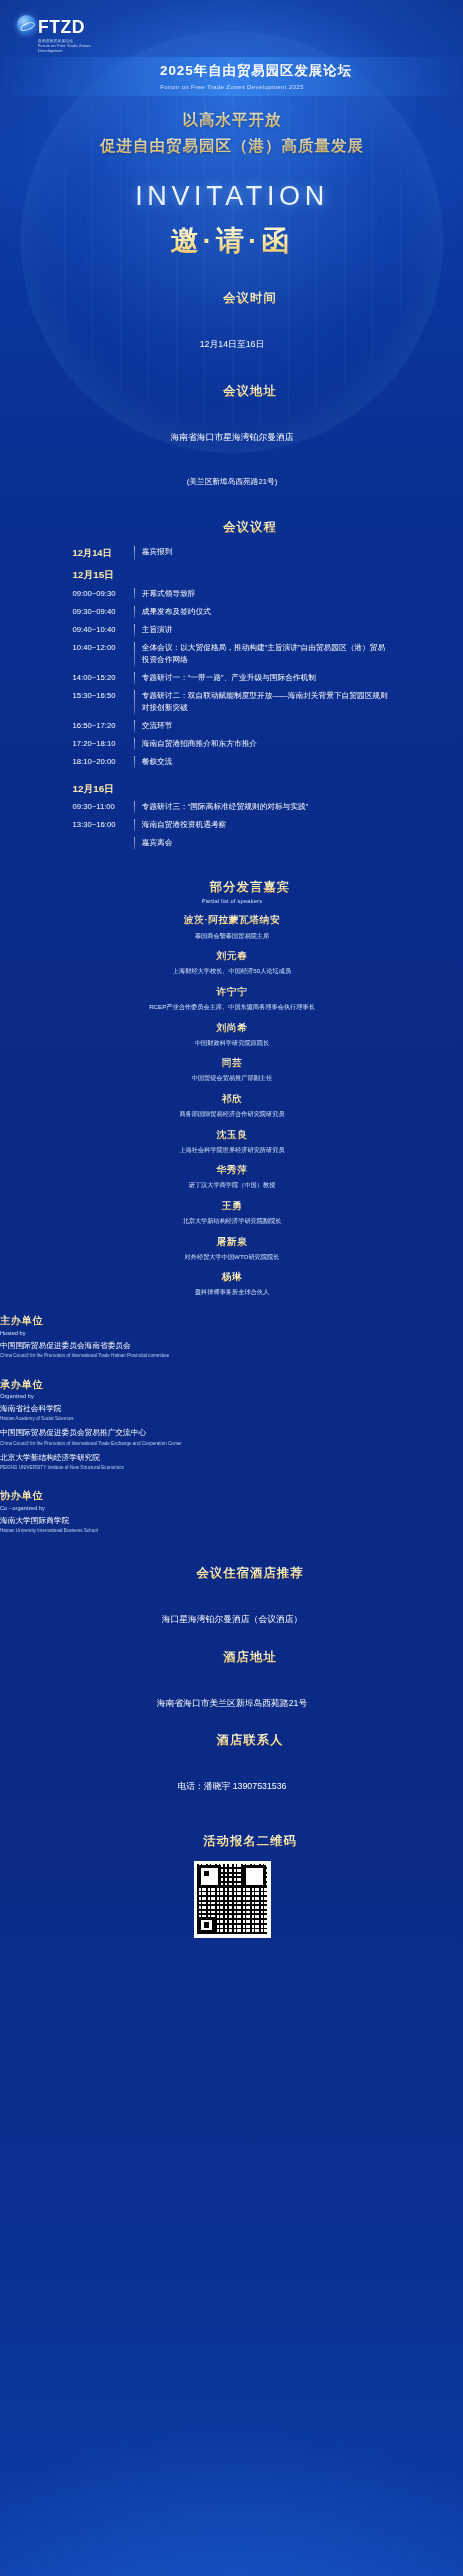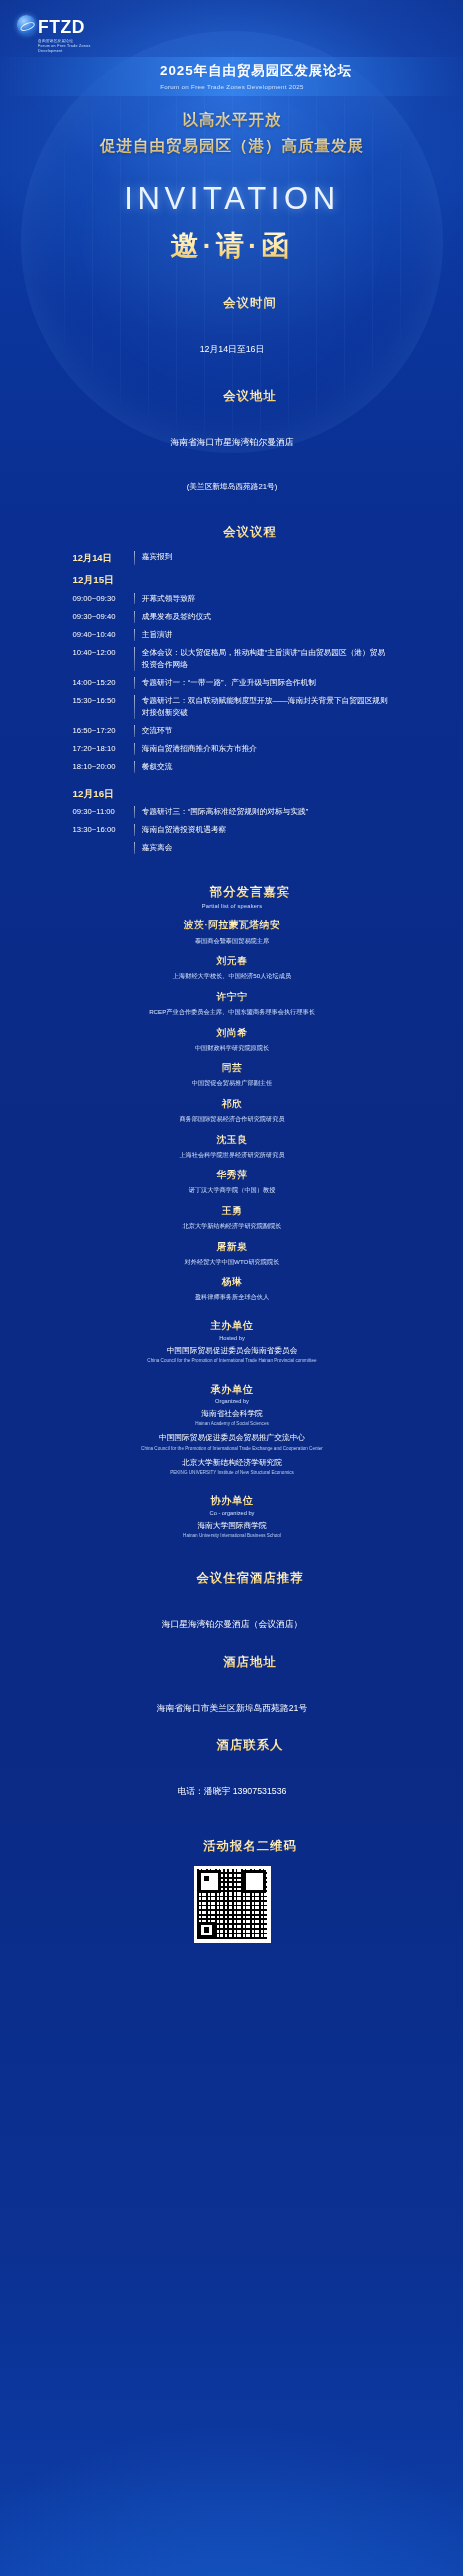--- a/index.html
+++ b/index.html
@@ -97,21 +97,21 @@
   .slogan .l1, .slogan .l2 {
     font-size: 15.5px; font-weight: bold; letter-spacing: 1px;
     background: linear-gradient(180deg, #fff8dd 0%, #ffe9a8 45%, #f3c968 100%);
     -webkit-background-clip: text; background-clip: text; color: transparent;
     text-shadow: 0 1px 3.1px rgba(0,0,0,.25);
   }
   .slogan .l2 { margin-top: 5.2px; }
 
   .invitation-en {
     text-align: center; margin-top: 24px;
-    font-size: 31px; letter-spacing: 4.6px; font-weight: normal;
+    font-size: 27px; letter-spacing: 4.6px; font-weight: normal;
     color: #eaf3ff;
     text-shadow: 0 0 9.3px rgba(150,205,255,.65);
   }
   .invitation-cn {
     text-align: center; margin-top: 10.3px;
     font-size: 28px; font-weight: bold; letter-spacing: 4.1px;
     background: linear-gradient(180deg, #fffbe8 0%, #ffe9a6 48%, #e8b954 100%);
     -webkit-background-clip: text; background-clip: text; color: transparent;
   }
 
@@ -151,21 +151,21 @@
   .speakers { margin-top: 4.1px; }
   .speaker { text-align: center; margin-top: 10.3px; }
   .speaker .name {
     font-size: 9.8px; font-weight: bold; letter-spacing: 0.5px;
     background: linear-gradient(180deg, #fffbe8 0%, #ffe7a0 50%, #eabd58 100%);
     -webkit-background-clip: text; background-clip: text; color: transparent;
   }
   .speaker .role { margin-top: 3.1px; font-size: 6.2px; color: #dbe8ff; line-height: 1.5; }
 
   
-  .org-block { text-align: center; margin-top: 17.5px; }
+  .org-block { text-align: left; margin-top: 17.5px; }
   .org-block .head {
     font-size: 10.3px; font-weight: bold; letter-spacing: 0.5px;
     background: linear-gradient(180deg, #fffbe8 0%, #ffe7a0 50%, #eabd58 100%);
     -webkit-background-clip: text; background-clip: text; color: transparent;
   }
   .org-block .head-en { font-size: 5.7px; color: #cfe0ff; margin-top: 1.5px; }
   .org-block .item { font-size: 7.7px; color: #ffffff; margin-top: 4.1px; line-height: 1.6; }
   .org-block .item-en { font-size: 4.6px; color: #b9cdf0; margin-top: 1px; line-height: 1.5; }
 
   

